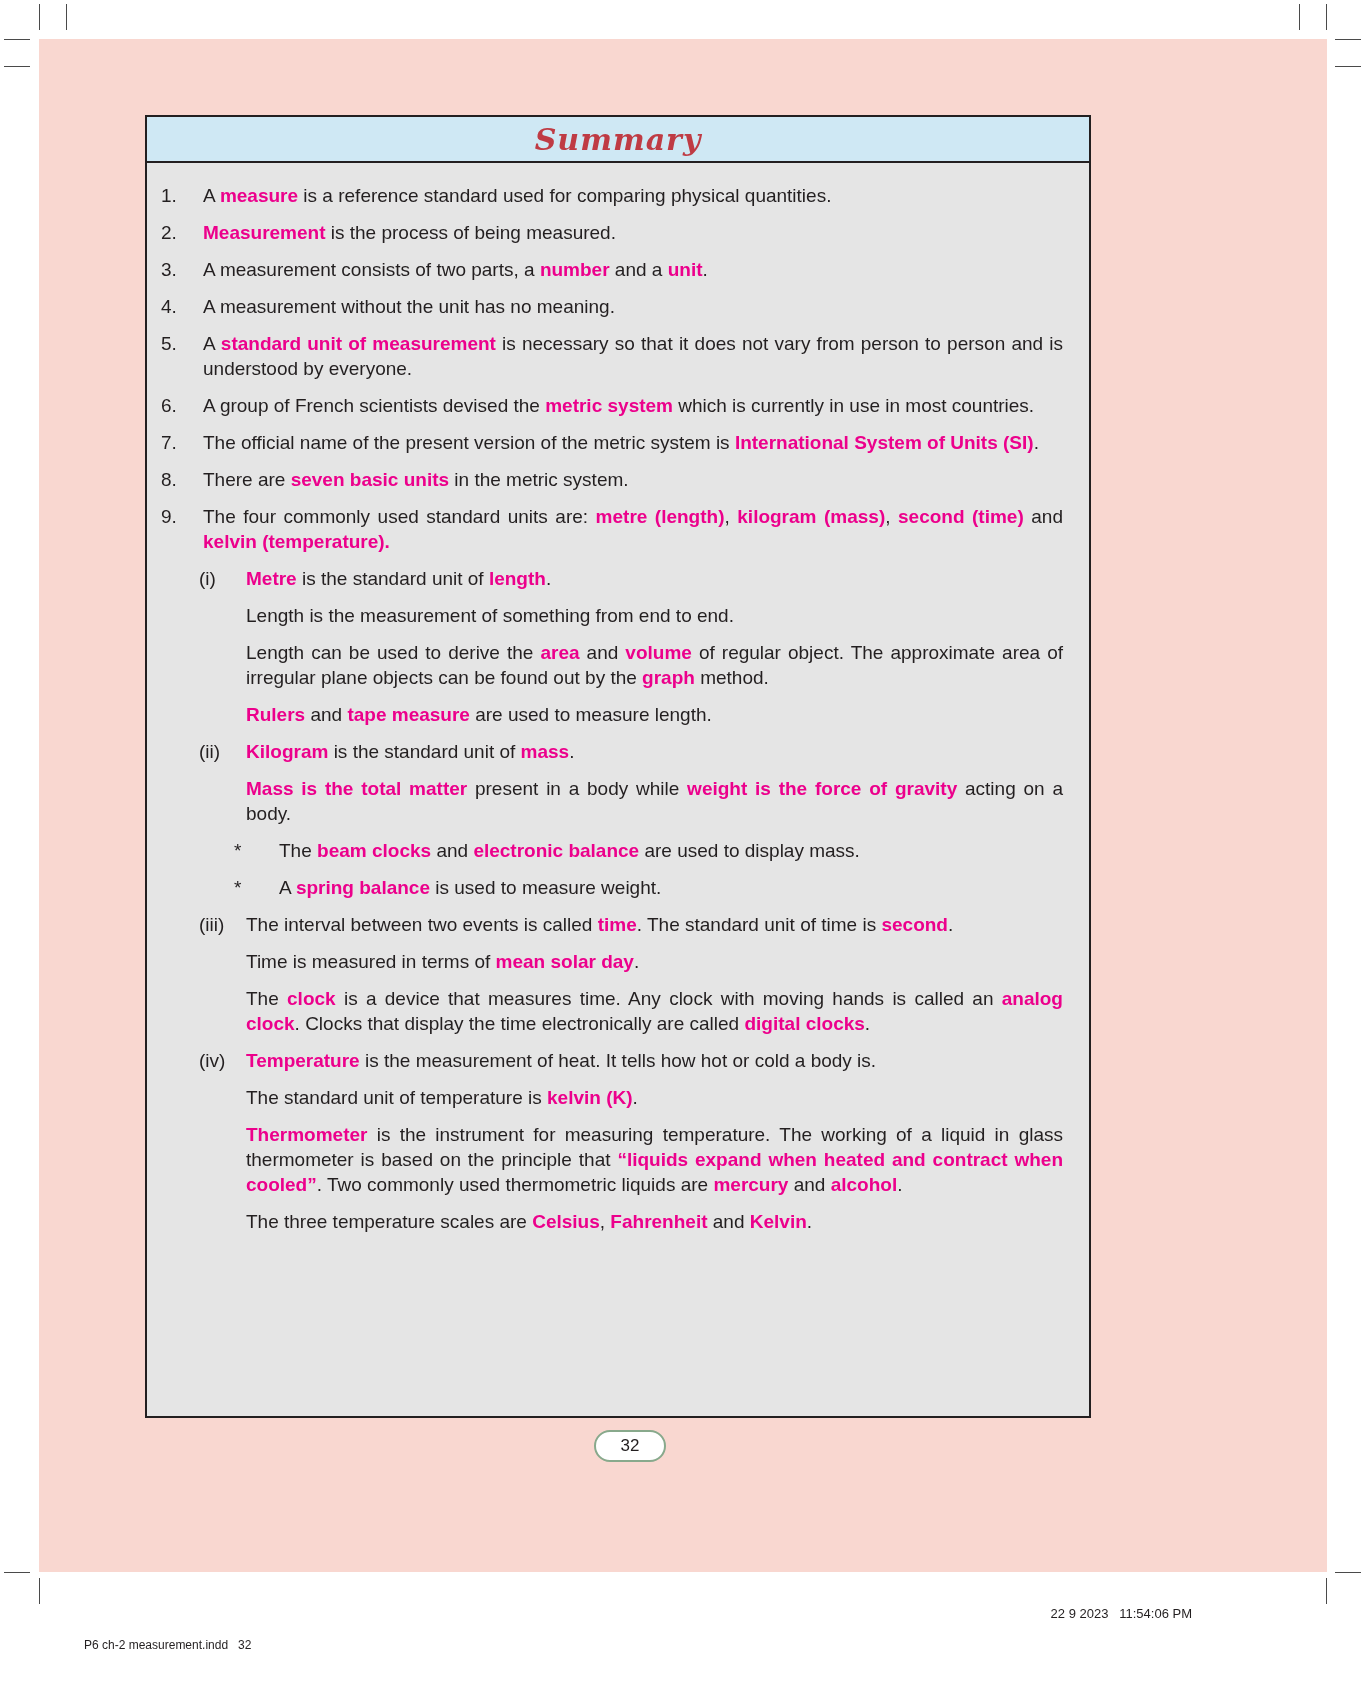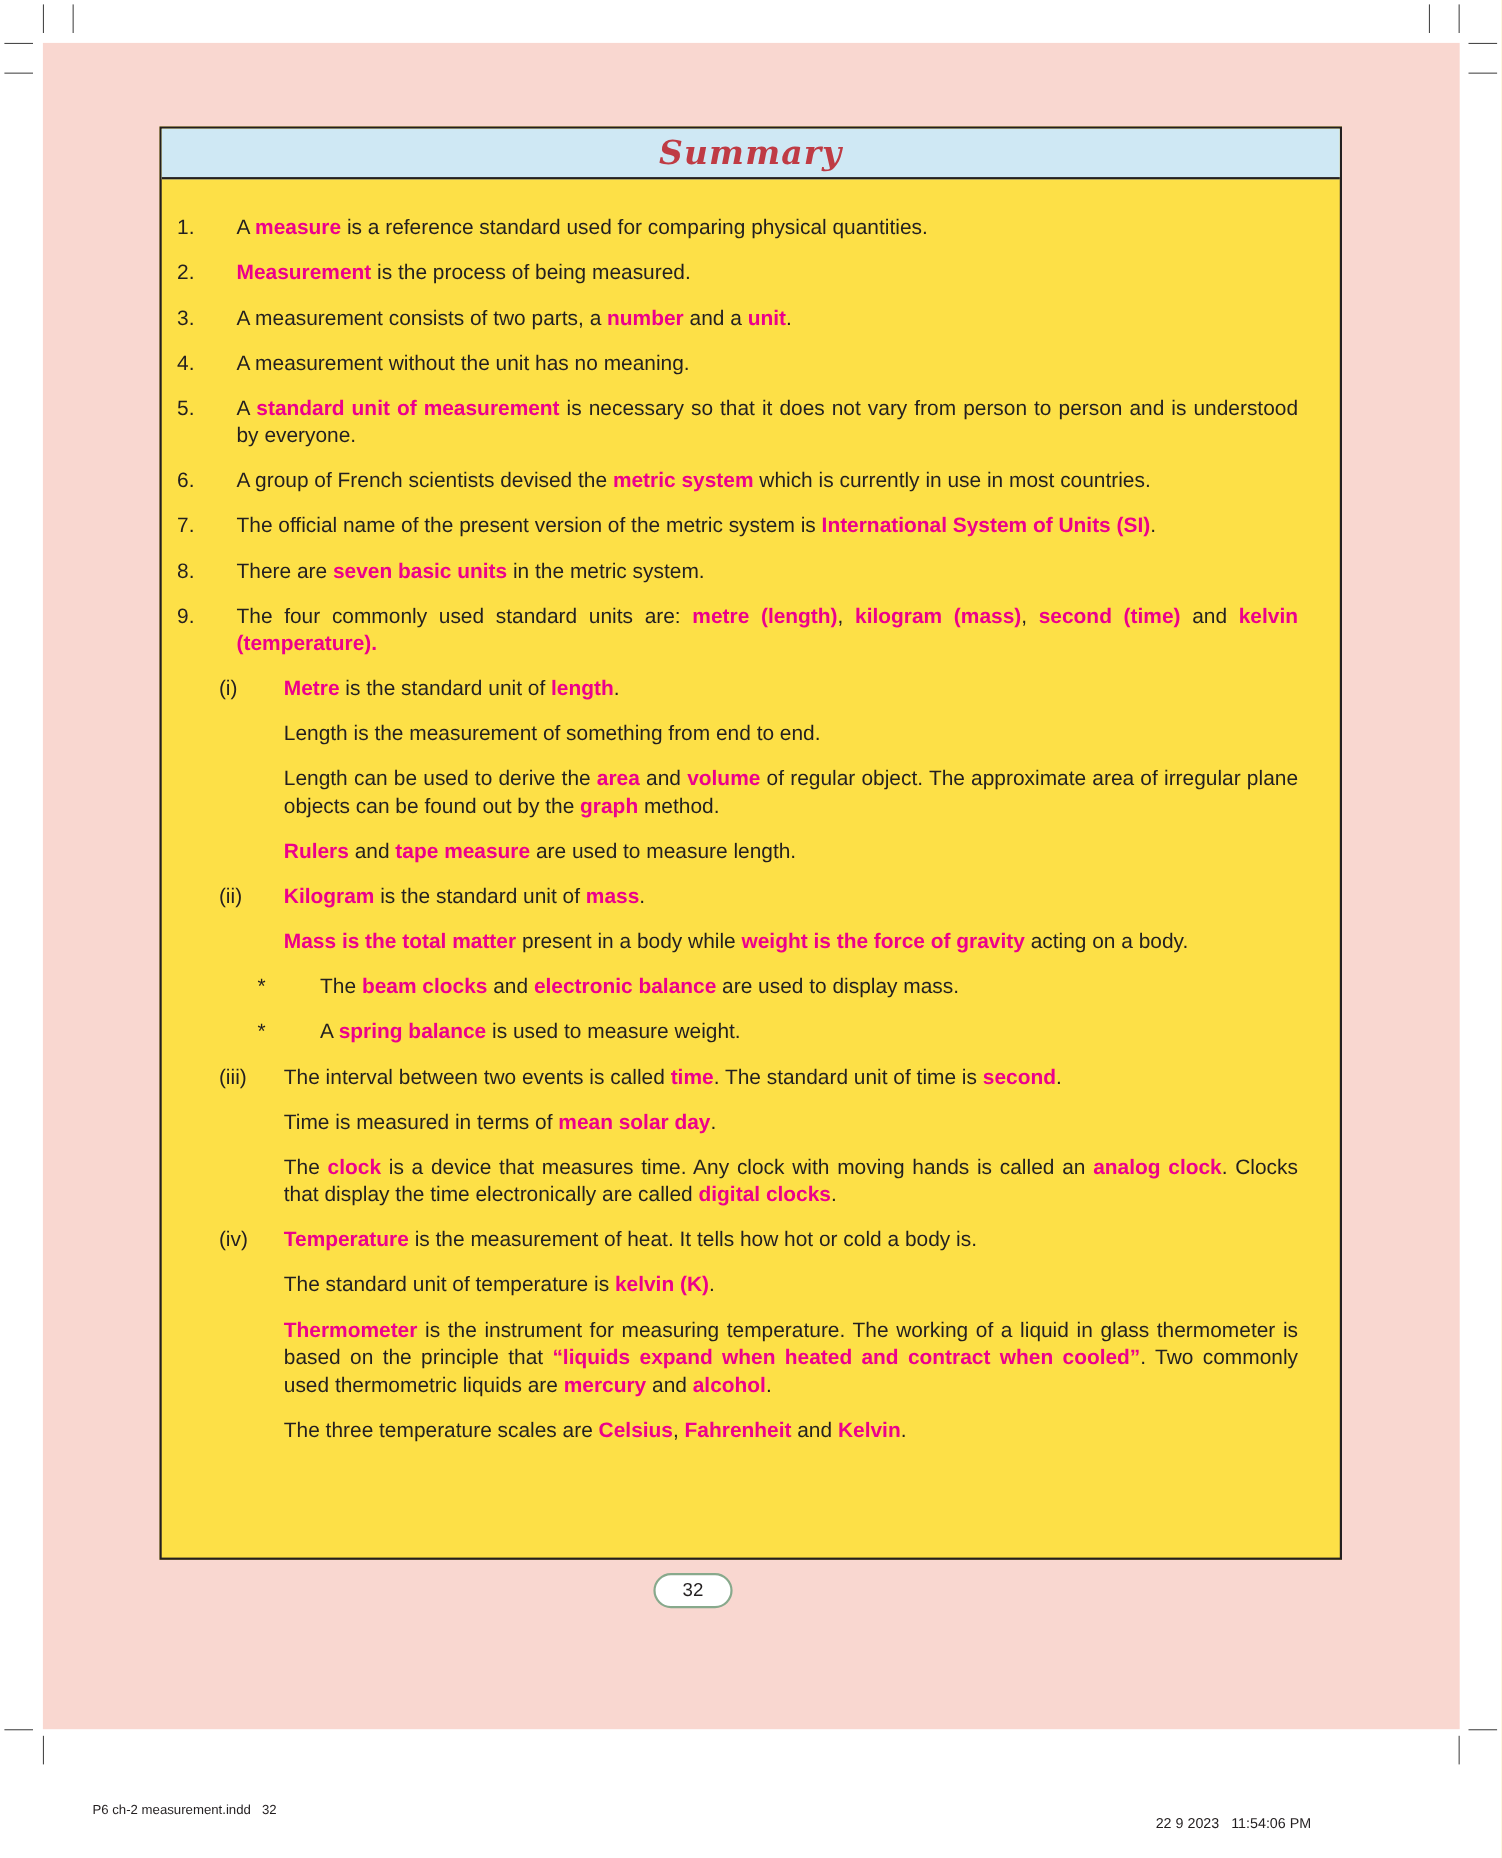--- a/index.html
+++ b/index.html
@@ -13,56 +13,56 @@
   .sheet{
     position:relative;width:1365px;height:1689px;background:#ffffff;
     font-family:"Liberation Sans", sans-serif;color:var(--text);overflow:hidden;
   }
   .pink{position:absolute;left:39px;top:39px;width:1288px;height:1533px;background:var(--bg);}
   .crop{position:absolute;background:#4a4a4a;}
   .crop.v{width:1px;height:26px;}
   .crop.h{width:26px;height:1px;}
 
   .box{
-    position:absolute;left:145px;top:115px;width:1075px;height:1303px;
-    background:#fde047;border:2px solid #231f20;box-sizing:border-box;
+    position:absolute;left:145px;top:115px;width:946px;height:1303px;
+    background:#e5e5e5;border:2px solid #231f20;box-sizing:border-box;
   }
   .box-header{
     height:44px;background:var(--header);border-bottom:2px solid #231f20;
     display:flex;align-items:center;justify-content:center;
   }
   .box-title{
     font-family:"DejaVu Serif", serif;font-style:italic;font-weight:bold;
     font-size:30px;color:var(--title);letter-spacing:1px;
   }
   .content{
     padding:16px 22px 0 14px;font-size:19px;line-height:25px;
     text-align:justify;color:var(--text);
   }
   .block{position:relative;margin-bottom:12px;}
-  .block p{margin:16px;}
+  .block p{margin:4px;}
   .block .marker{position:absolute;top:0;left:0;white-space:pre;}
   .block.l1{padding-left:38px;}
   .block.l1 > .marker{left:0;}
   .block.sub{padding-left:81px;}
   .block.sub > .marker{left:38px;}
   .block.para{padding-left:81px;}
   .block.star{padding-left:114px;}
   .block.star > .marker{left:73px;}
   .hl{color:var(--hl);font-weight:bold;}
   .content sup{font-size:60%;line-height:0;vertical-align:super;}
 
   .page-pill{
     position:absolute;left:594px;top:1430px;width:72px;height:32px;
     background:#ffffff;border:2px solid #88a98c;border-radius:17px;
     display:flex;align-items:center;justify-content:center;
     font-size:17px;box-sizing:border-box;
   }
   .footer-left{position:absolute;left:84px;top:1638px;font-size:12px;white-space:pre;}
-  .footer-right{position:absolute;right:173px;top:1650px;font-size:13px;white-space:pre;}
+  .footer-right{position:absolute;right:173px;top:1606px;font-size:13px;white-space:pre;}
 </style>
 </head>
 <body>
 
 <div class="sheet">
 
   <div class="crop v" style="left:39px;top:4px;"></div>
   <div class="crop v" style="left:66px;top:4px;"></div>
   <div class="crop h" style="left:4px;top:39px;"></div>
   <div class="crop h" style="left:4px;top:66px;"></div>

